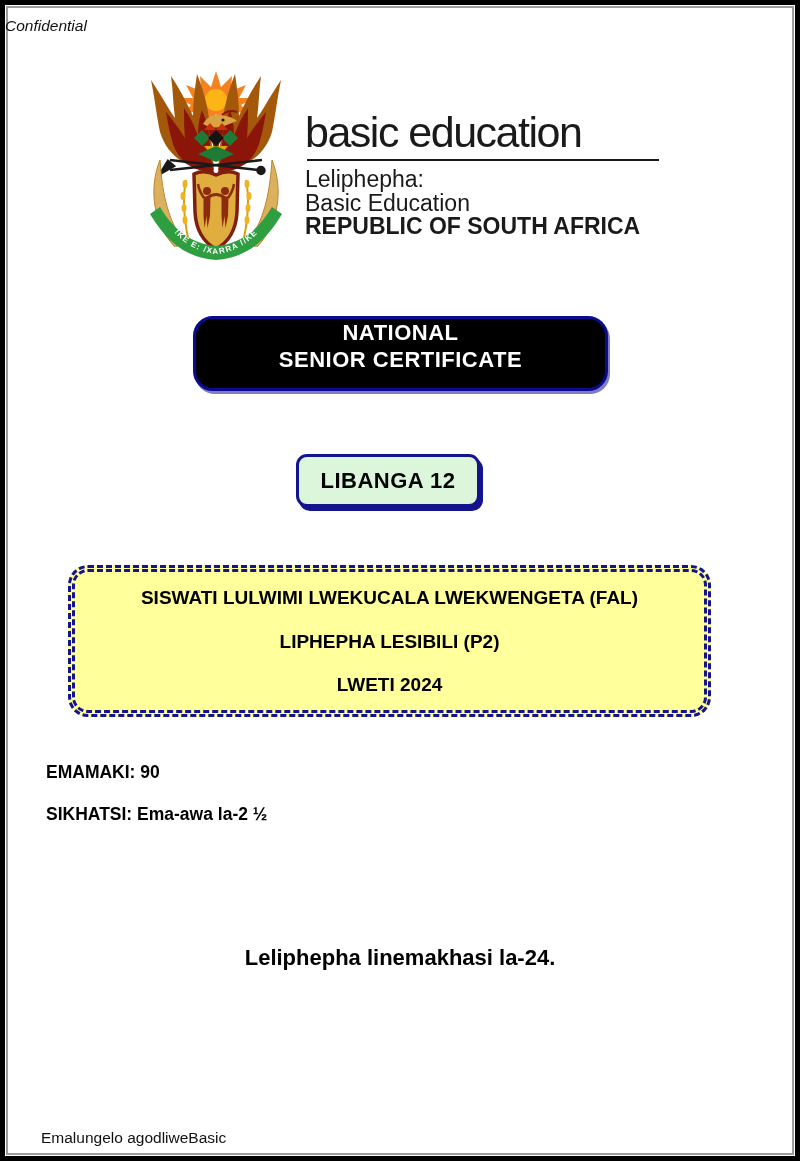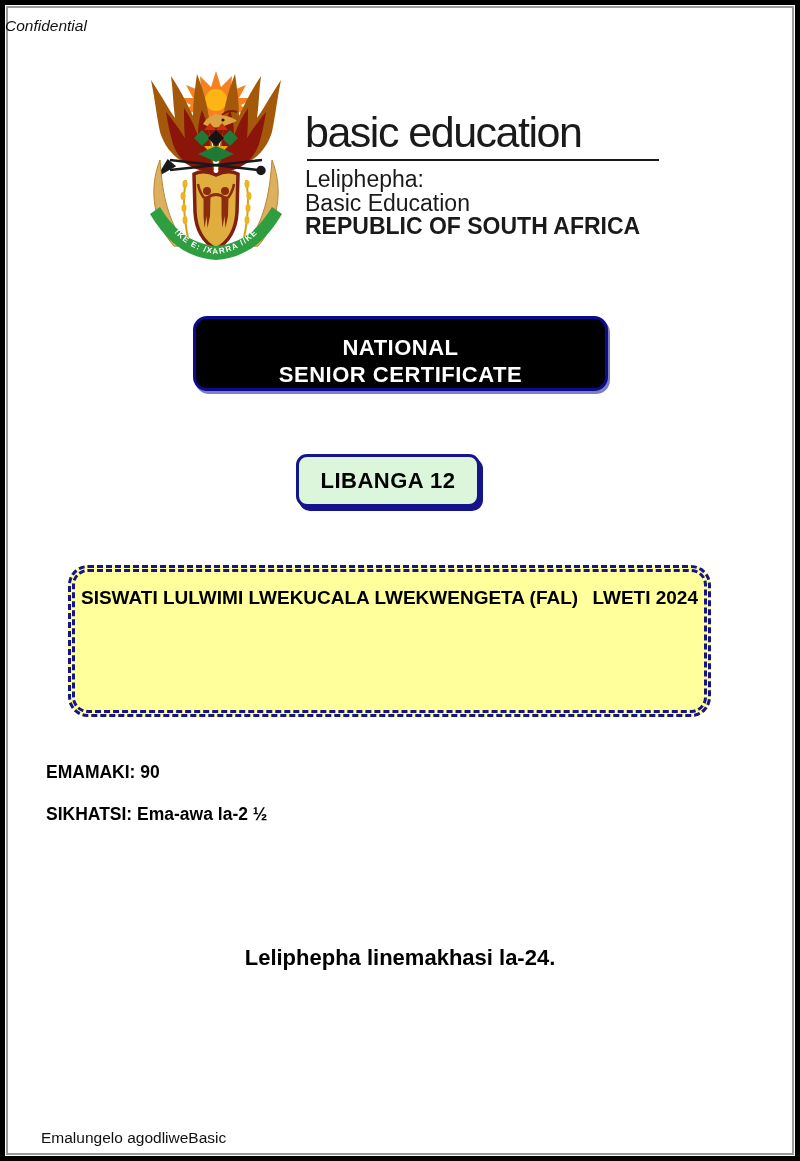--- a/index.html
+++ b/index.html
@@ -28,23 +28,23 @@
     font-size:43px; font-weight:400; letter-spacing:-1.5px;
     line-height:46px; color:#1a1a1a; white-space:nowrap;
   }
   .wordmark-rule { width:352px; border-top:2.5px solid #1a1a1a; margin:4px 0 7px 2px; }
   .dept-line  { font-size:23px; line-height:23.5px; color:#1a1a1a; white-space:nowrap; }
   .dept-line.bold { font-weight:bold; }
 
   
   .nsc-box {
     position:absolute; left:188px; top:311px; width:415px; height:75px;
-    background:#000000; border:3px solid #0b0b8f; border-radius:14px;
+    background:#000000; border:3px solid #0b0b8f; border-radius:20px;
     box-shadow:2px 3px 0 rgba(20,20,140,0.55);
-    display:flex; flex-direction:column; align-items:center; justify-content:flex-end;
+    display:flex; flex-direction:column; align-items:center; justify-content:flex-start;
   }
   .nsc-box span {
     color:#ffffff; font-weight:bold; font-size:22px; line-height:27px;
     letter-spacing:0.5px; white-space:nowrap;
   }
 
   
   .grade-box {
     position:absolute; left:291px; top:449px; width:184px; height:53px;
     background:#dcf6dc; border:3px solid #14148c; border-radius:11px;
@@ -53,21 +53,21 @@
   }
   .grade-box span { font-weight:bold; font-size:22px; letter-spacing:0.5px; white-space:nowrap; }
 
   
   .subject-box {
     position:absolute; left:63px; top:560px; width:643px; height:152px;
     background:#ffff9c; border:3px dashed #14148c; border-radius:20px;
   }
   .subject-inner {
     position:absolute; inset:1px; border:3px dashed #14148c; border-radius:16px;
-    display:flex; flex-direction:row; justify-content:space-between;
+    display:flex; flex-direction:column; justify-content:space-between;
     padding:15px 6px 14px 6px; text-align:center;
   }
   .subject-inner div { font-weight:bold; font-size:19px; white-space:nowrap; }
 
   
   .marks { position:absolute; left:41px; top:757px; font-weight:bold; font-size:17.5px; }
   .time  { position:absolute; left:41px; top:799px; font-weight:bold; font-size:17.5px; }
   .pages-note {
     position:absolute; top:940px; left:0; width:100%;
     text-align:center; font-weight:bold; font-size:22px;
@@ -171,20 +171,21 @@
     <span>SENIOR CERTIFICATE</span>
   </div>
 
   <div class="grade-box">
     <span>LIBANGA 12</span>
   </div>
 
   <div class="subject-box">
     <div class="subject-inner">
       <div>SISWATI LULWIMI LWEKUCALA LWEKWENGETA (FAL)</div>
+      <div>LIPHEPHA LESIBILI (P2)</div>
       <div>LWETI 2024</div>
     </div>
   </div>
 
   <div class="marks">EMAMAKI: 90</div>
   <div class="time">SIKHATSI: Ema-awa la-2 ½</div>
   <div class="pages-note">Leliphepha linemakhasi la-24.</div>
 
   <div class="footer">
     <span>Emalungelo agodliwe</span>

